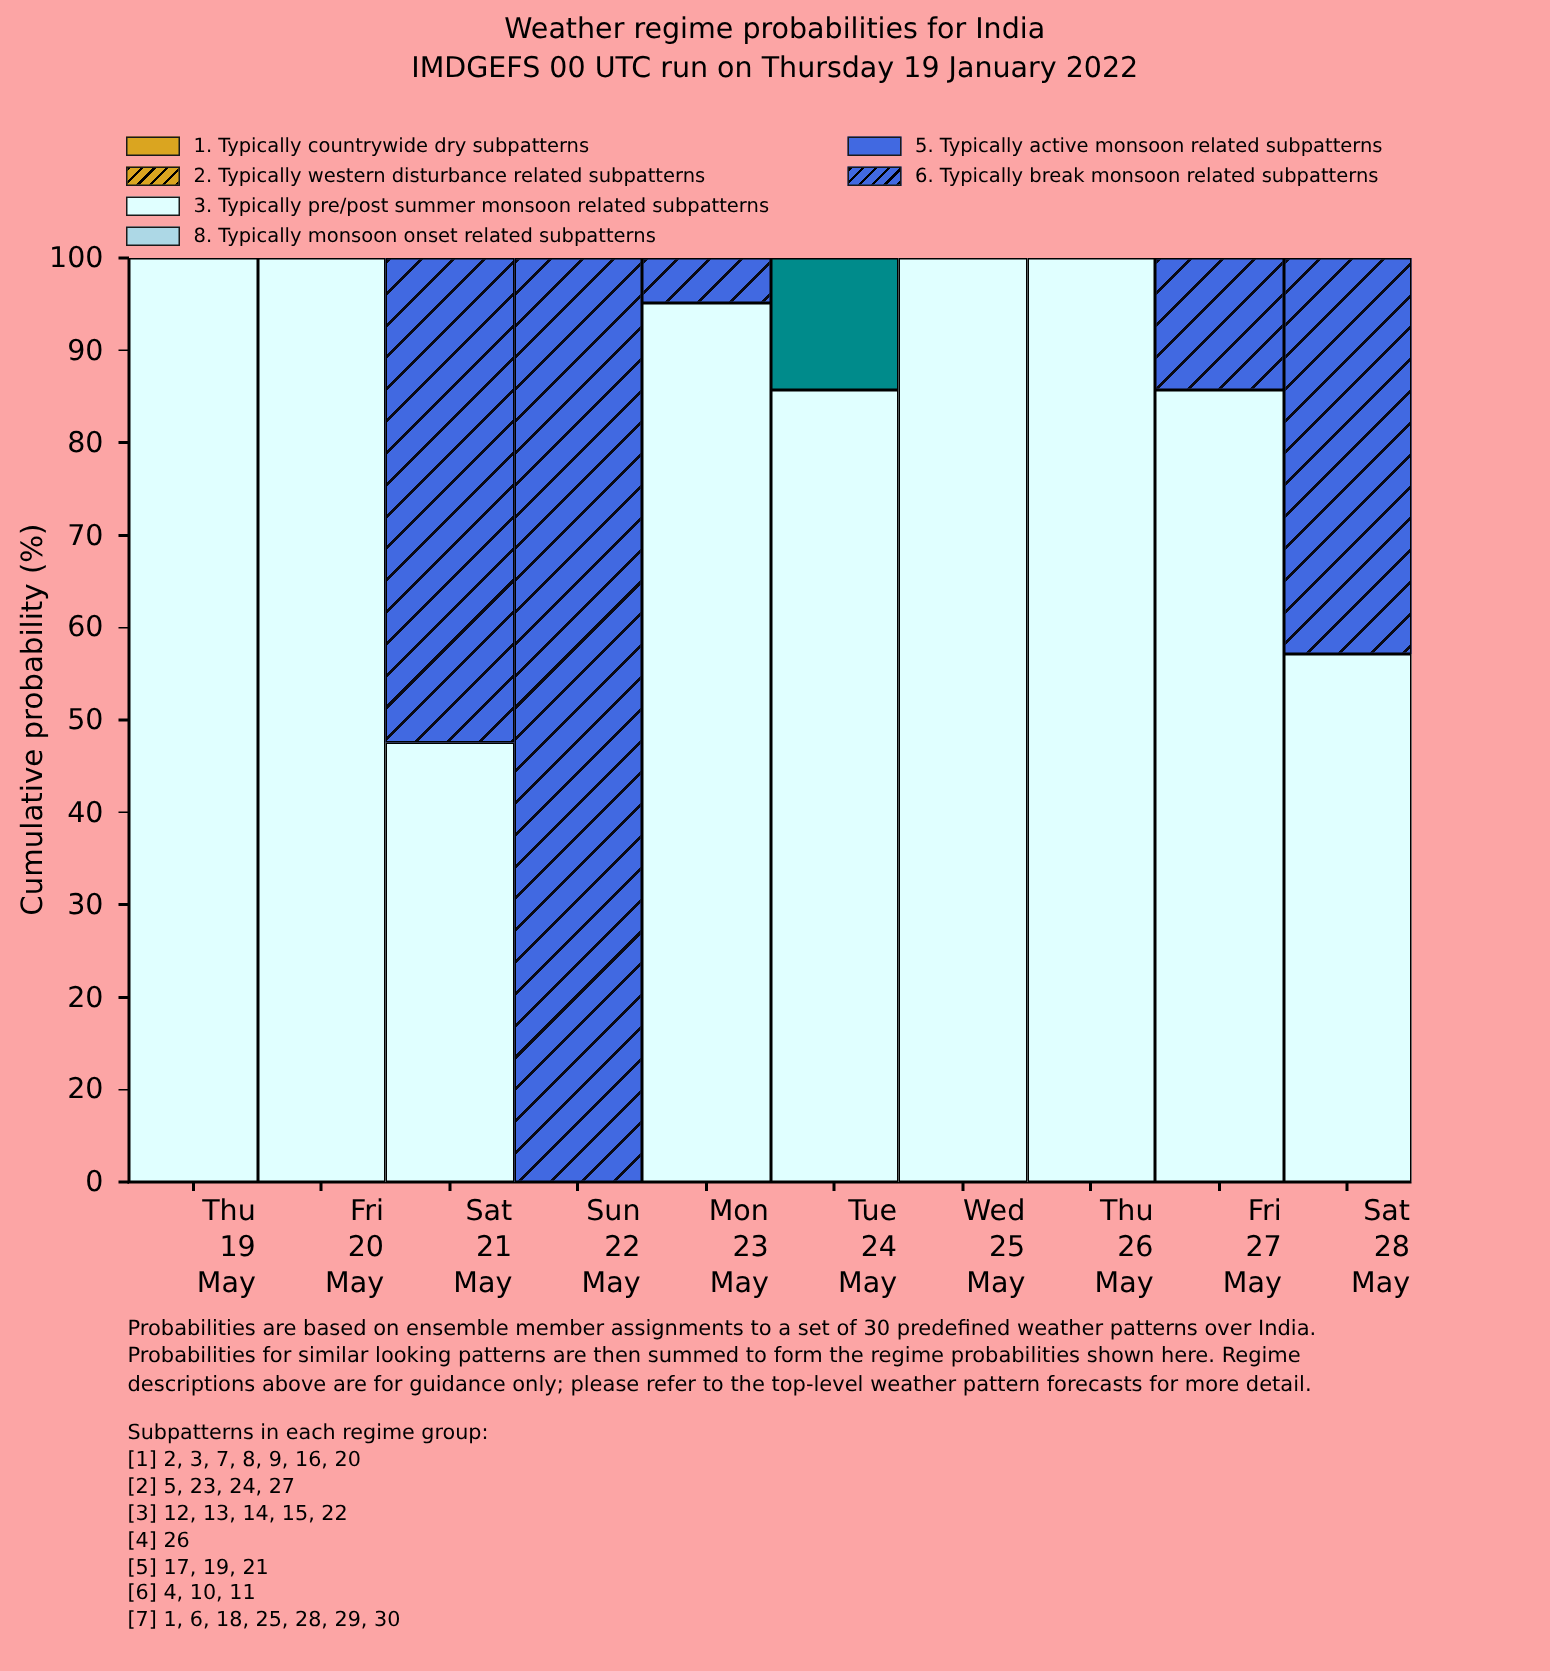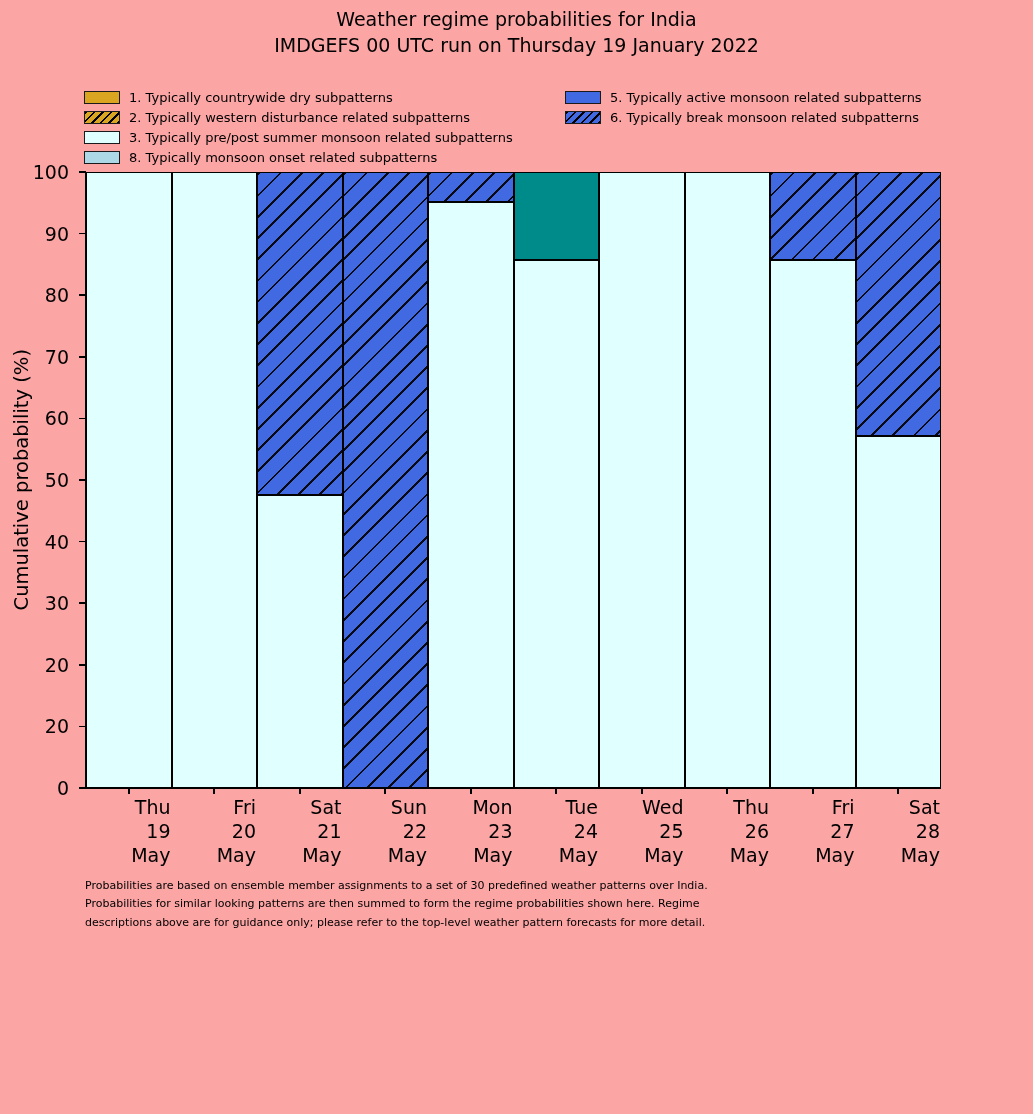--- a/index.html
+++ b/index.html
@@ -34,21 +34,21 @@
     text-align:right; font-size:19px; padding-right:7px; box-sizing:border-box; }
   .xlabels { position:absolute; left:85px; top:795px; width:855px; height:72px; }
   .xtick-label { position:absolute; top:0; text-align:right; font-size:19px;
     line-height:24px; white-space:pre-line; }
   .yaxis-title { position:absolute; left:8px; top:172px; height:616px; width:26px;
     display:flex; align-items:center; justify-content:center; }
   .yaxis-title span { writing-mode:vertical-rl; transform:rotate(180deg);
     font-size:19.5px; white-space:nowrap; }
   
   .footer-paragraph { position:absolute; left:85px; top:877px; width:910px;
-    font-size:11px; line-height:18.3px; white-space:pre-line; }
+    font-size:14px; line-height:18.3px; white-space:pre-line; }
   .subpatterns { position:absolute; left:85px; top:947px; width:600px;
     font-size:13.8px; line-height:17.9px; }
   .subpatterns-lines { white-space:pre-line; }
 </style>
 </head>
 <body>
 
 <div class="page">
 
   <div class="title-block">
@@ -193,15 +193,23 @@
       <div class="xtick-label" style="left: 90%; width: 10%;">Sat
 28
 May</div>
     </div>
 
   <div class="footer-paragraph">Probabilities are based on ensemble member assignments to a set of 30 predefined weather patterns over India.
 Probabilities for similar looking patterns are then summed to form the regime probabilities shown here. Regime
 descriptions above are for guidance only; please refer to the top-level weather pattern forecasts for more detail.</div>
 
   <div class="subpatterns">
+    <div>Subpatterns in each regime group:</div>
+    <div class="subpatterns-lines">[1] 2, 3, 7, 8, 9, 16, 20
+[2] 5, 23, 24, 27
+[3] 12, 13, 14, 15, 22
+[4] 26
+[5] 17, 19, 21
+[6] 4, 10, 11
+[7] 1, 6, 18, 25, 28, 29, 30</div>
   </div>
 
 </div>
 
 </body></html>

